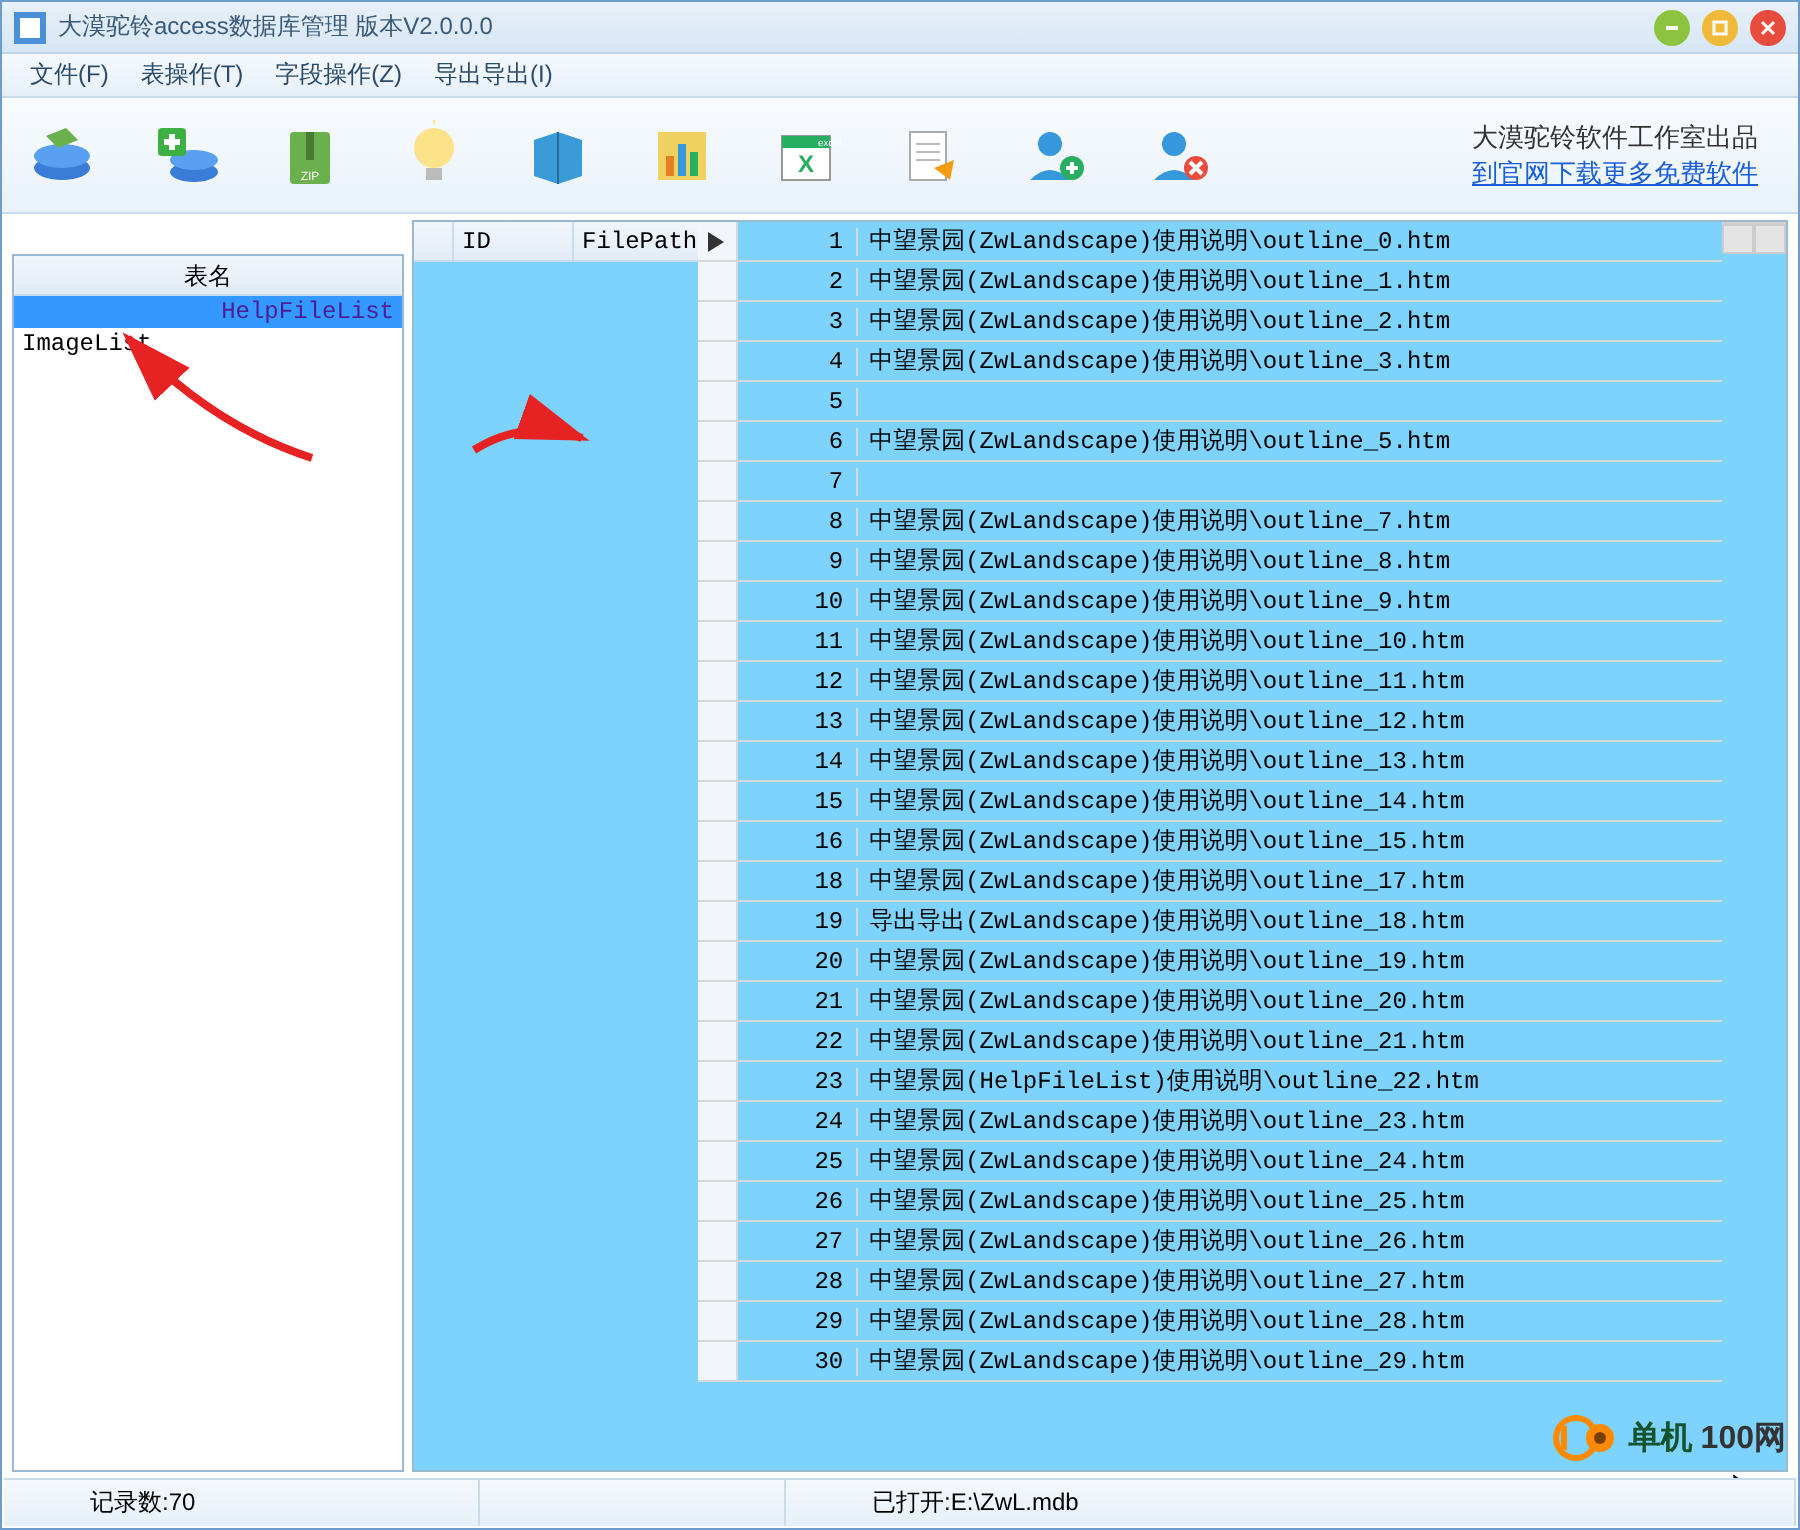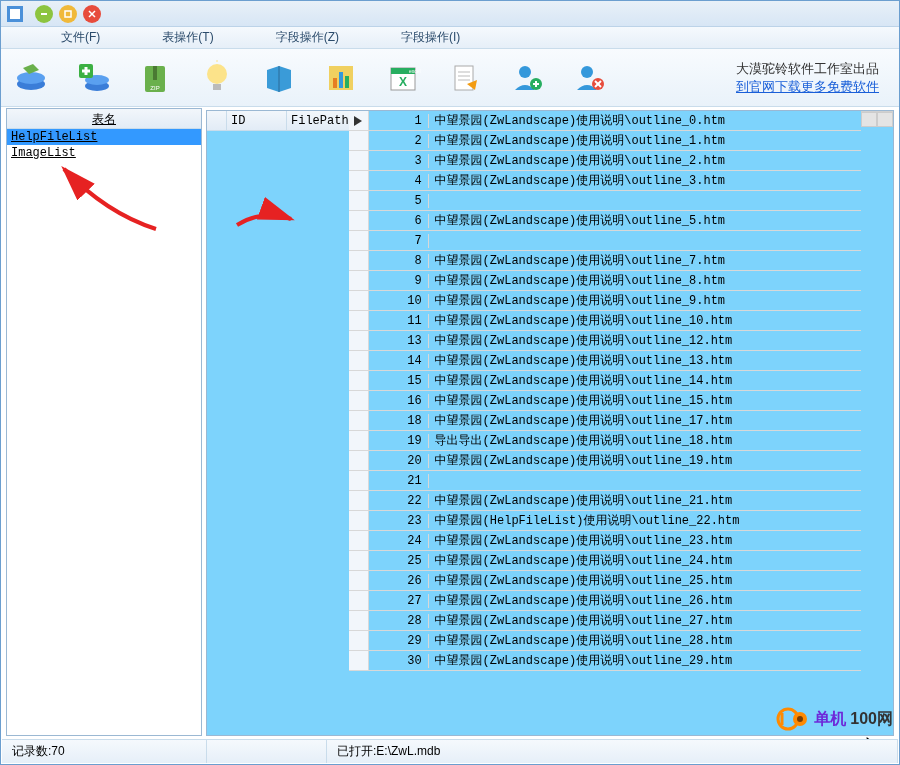--- a/index.html
+++ b/index.html
@@ -4,68 +4,69 @@
 <style>
 * { box-sizing: border-box; margin: 0; padding: 0; }
 body { font-family: "Microsoft YaHei", SimSun, Arial, sans-serif; font-size: 12px; background: #fff; overflow: hidden; }
 .window { width: 900px; height: 765px; border: 1px solid #6b9ecf; background: #fff; position: relative; }
 .titlebar { height: 26px; background: linear-gradient(#e8f0f8,#d7e6f5); border-bottom: 1px solid #bcd3e8; display: flex; align-items: center; padding: 0 6px; color: #3a5a7a; }
 .titlebar .app-icon { width: 16px; height: 16px; margin-right: 6px; }
 .titlebar .title-text { flex: 1; font-size: 12px; }
 .titlebar .winbtn { width: 18px; height: 18px; border-radius: 50%; margin-left: 6px; display:flex; align-items:center; justify-content:center; }
 .min { background:#8cc43f; } .max { background:#f0b93a; } .close { background:#e74c3c; }
 .menubar { height: 22px; background: linear-gradient(#f5f9fd,#e6eff8); border-bottom: 1px solid #c9dceb; display:flex; align-items:center; padding: 0 6px; }
-.menubar .menu-item { padding: 2px 8px; color:#2b4b6b; cursor: default; margin-left: 46px; }
+.menubar .menu-item { padding: 2px 8px; color:#2b4b6b; cursor: default; }
 .toolbar { height: 58px; background: linear-gradient(#f8fbfe,#e9f2fa); border-bottom: 1px solid #c9dceb; display:flex; align-items:center; padding: 6px 10px; gap: 22px; }
 .toolbar .spacer { flex:1; }
 .toolbar .brand-area { text-align:center; font-size:13px; padding-right:10px; }
 .toolbar .brand-line1 { color:#333; }
 .toolbar .brand-link { color:#1a5fd8; text-decoration: underline; cursor:pointer; }
 .tb-icon { width:40px; height:40px; display:flex; align-items:center; justify-content:center; }
 .content { position:absolute; top:107px; left:1px; right:1px; bottom:26px; display:flex; }
-.left-pane { width:196px; border:1px solid #9bb8d3; background:#fff; display:flex; flex-direction:column; margin:0 2px 2px 4px;text-decoration:underline; }
+.left-pane { width:196px; border:1px solid #9bb8d3; background:#fff; display:flex; flex-direction:column; margin:19px 2px 2px 4px; }
 .left-header { height:20px; background: linear-gradient(#f2f6fb,#e2ecf6); border-bottom:1px solid #c9dceb; text-align:center; line-height:20px; }
 .table-list { flex:1; overflow:auto; background:#fff; font-family: "Courier New", monospace; font-size:12px; }
 .table-list .tbl-row { padding:1px 4px; white-space:nowrap; cursor:default; }
-.table-list .tbl-row.selected { background:#3399ff; color:#000000; }
+.table-list .tbl-row.selected { background:#3399ff; color:#4c1d95;text-align:right; }
 .right-pane { flex:1; display:flex; margin:2px 4px 2px 2px; border:1px solid #9bb8d3; background:#7dd3fc; overflow:hidden; }
 .grid-header { height:20px; background: linear-gradient(#f2f6fb,#e2ecf6); border-bottom:1px solid #c9dceb; display:flex; font-family:"Courier New",monospace; }
 .grid-header .gh-sel { width:20px; border-right:1px solid #c9dceb; }
 .grid-header .gh-id { width:60px; border-right:1px solid #c9dceb; padding-left:4px; line-height:20px; }
 .grid-header .gh-fp { flex:1; padding-left:4px; line-height:20px; }
 .grid-body { flex:1; overflow:auto; font-family:"Courier New",monospace; font-size:12px; }
 .grid-row { height:20px; display:flex; border-bottom:1px solid #d8d8d8; align-items:center; }
 .grid-row .gc-sel { width:20px; border-right:1px solid #d8d8d8; display:flex; align-items:center; justify-content:center; background:#f2f6fb; height:100%; }
 .grid-row .gc-id { width:60px; border-right:1px solid #d8d8d8; text-align:right; padding-right:6px; }
 .grid-row .gc-fp { flex:1; padding-left:6px; white-space:nowrap; overflow:hidden; }
 .statusbar { position:absolute; left:1px; right:1px; bottom:1px; height:24px; background: linear-gradient(#f5f9fd,#e6eff8); border-top:1px solid #c9dceb; display:flex; align-items:center; font-size:12px; }
-.statusbar .sb-sec { padding: 0 10px; border-right:1px solid #c9dceb; height:100%; display:flex; align-items:center; }
+.statusbar .sb-sec { padding: 0 10px; border-right:1px solid #c9dceb; height:100%; display:flex; align-items:center;margin-left:33px; }
 .statusbar .sb-sec:first-child { width:205px; }
 .statusbar .sb-grow { flex:1; }
 .arrow-svg { position:absolute; pointer-events:none; }
 .arrow1 { left:45px; top:162px; width:120px; height:70px; }
 .arrow2 { left:232px; top:168px; width:70px; height:60px; }
 .cursor-marker { position:absolute; right:12px; bottom:6px; width:22px; height:22px; }
 .bottom-watermark { position:absolute; right:6px; bottom:28px; display:flex; align-items:center; gap:4px; font-size:16px; font-weight:bold; }
-.bottom-watermark .wm-text1 { color:#6d28d9; }
+.bottom-watermark .wm-text1 { color:#14532d; }
 .bottom-watermark .wm-text2 { color:#333; }
 .bottom-watermark .wm-icon { width:34px; height:34px; }
 .scrollbar-h { height:16px; background:#f0f0f0; border-top:1px solid #d0d0d0; display:flex; }
 .scrollbar-h .sb-btn { width:16px; background:#e4e4e4; border:1px solid #ccc; }
 .scrollbar-h .sb-track { flex:1; }
 </style>
 </head>
 <body>
 
 <div class="window">
   <div class="titlebar">
     <svg class="app-icon" viewBox="0 0 16 16">
         <rect width="16" height="16" fill="#4a90d9"></rect>
         <rect x="3" y="3" width="10" height="10" fill="#fff"></rect>
       </svg>
+    <span class="title-text">大漠驼铃access数据库管理 版本V2.0.0.0</span>
     <div class="winbtn min">
         <svg width="8" height="8">
           <line x1="1" y1="4" x2="7" y2="4" stroke="#fff" stroke-width="2"></line>
         </svg>
       </div>
     <div class="winbtn max">
         <svg width="8" height="8">
           <rect x="1" y="1" width="6" height="6" fill="none" stroke="#fff" stroke-width="1.5"></rect>
         </svg>
       </div>
@@ -74,21 +75,21 @@
           <line x1="1" y1="1" x2="7" y2="7" stroke="#fff" stroke-width="1.5"></line>
           <line x1="7" y1="1" x2="1" y2="7" stroke="#fff" stroke-width="1.5"></line>
         </svg>
       </div>
   </div>
 
   <div class="menubar">
     <span class="menu-item">文件(F)</span>
     <span class="menu-item">表操作(T)</span>
     <span class="menu-item">字段操作(Z)</span>
-    <span class="menu-item">字段操作(I)</span>
+    <span class="menu-item">导出导出(I)</span>
   </div>
 
   <div class="toolbar">
     <div class="tb-icon">
         <svg width="36" height="36">
           <ellipse cx="18" cy="24" rx="14" ry="6" fill="#3a7dd8"></ellipse>
           <ellipse cx="18" cy="18" rx="14" ry="6" fill="#5aa0f0"></ellipse>
           <path d="M10 8 L20 4 L26 10 L16 14 Z" fill="#6ab04c"></path>
         </svg>
       </div>
@@ -238,20 +239,25 @@
             <div class="gc-id">10</div>
             <div class="gc-fp">中望景园(ZwLandscape)使用说明\outline_9.htm</div>
           </div>
           <div class="grid-row">
             <div class="gc-sel"></div>
             <div class="gc-id">11</div>
             <div class="gc-fp">中望景园(ZwLandscape)使用说明\outline_10.htm</div>
           </div>
           <div class="grid-row">
             <div class="gc-sel"></div>
+            <div class="gc-id">12</div>
+            <div class="gc-fp">中望景园(ZwLandscape)使用说明\outline_11.htm</div>
+          </div>
+          <div class="grid-row">
+            <div class="gc-sel"></div>
             <div class="gc-id">13</div>
             <div class="gc-fp">中望景园(ZwLandscape)使用说明\outline_12.htm</div>
           </div>
           <div class="grid-row">
             <div class="gc-sel"></div>
             <div class="gc-id">14</div>
             <div class="gc-fp">中望景园(ZwLandscape)使用说明\outline_13.htm</div>
           </div>
           <div class="grid-row">
             <div class="gc-sel"></div>
@@ -274,20 +280,21 @@
             <div class="gc-fp">导出导出(ZwLandscape)使用说明\outline_18.htm</div>
           </div>
           <div class="grid-row">
             <div class="gc-sel"></div>
             <div class="gc-id">20</div>
             <div class="gc-fp">中望景园(ZwLandscape)使用说明\outline_19.htm</div>
           </div>
           <div class="grid-row">
             <div class="gc-sel"></div>
             <div class="gc-id">21</div>
+            <div class="gc-fp">中望景园(ZwLandscape)使用说明\outline_20.htm</div>
           </div>
           <div class="grid-row">
             <div class="gc-sel"></div>
             <div class="gc-id">22</div>
             <div class="gc-fp">中望景园(ZwLandscape)使用说明\outline_21.htm</div>
           </div>
           <div class="grid-row">
             <div class="gc-sel"></div>
             <div class="gc-id">23</div>
             <div class="gc-fp">中望景园(HelpFileList)使用说明\outline_22.htm</div>

